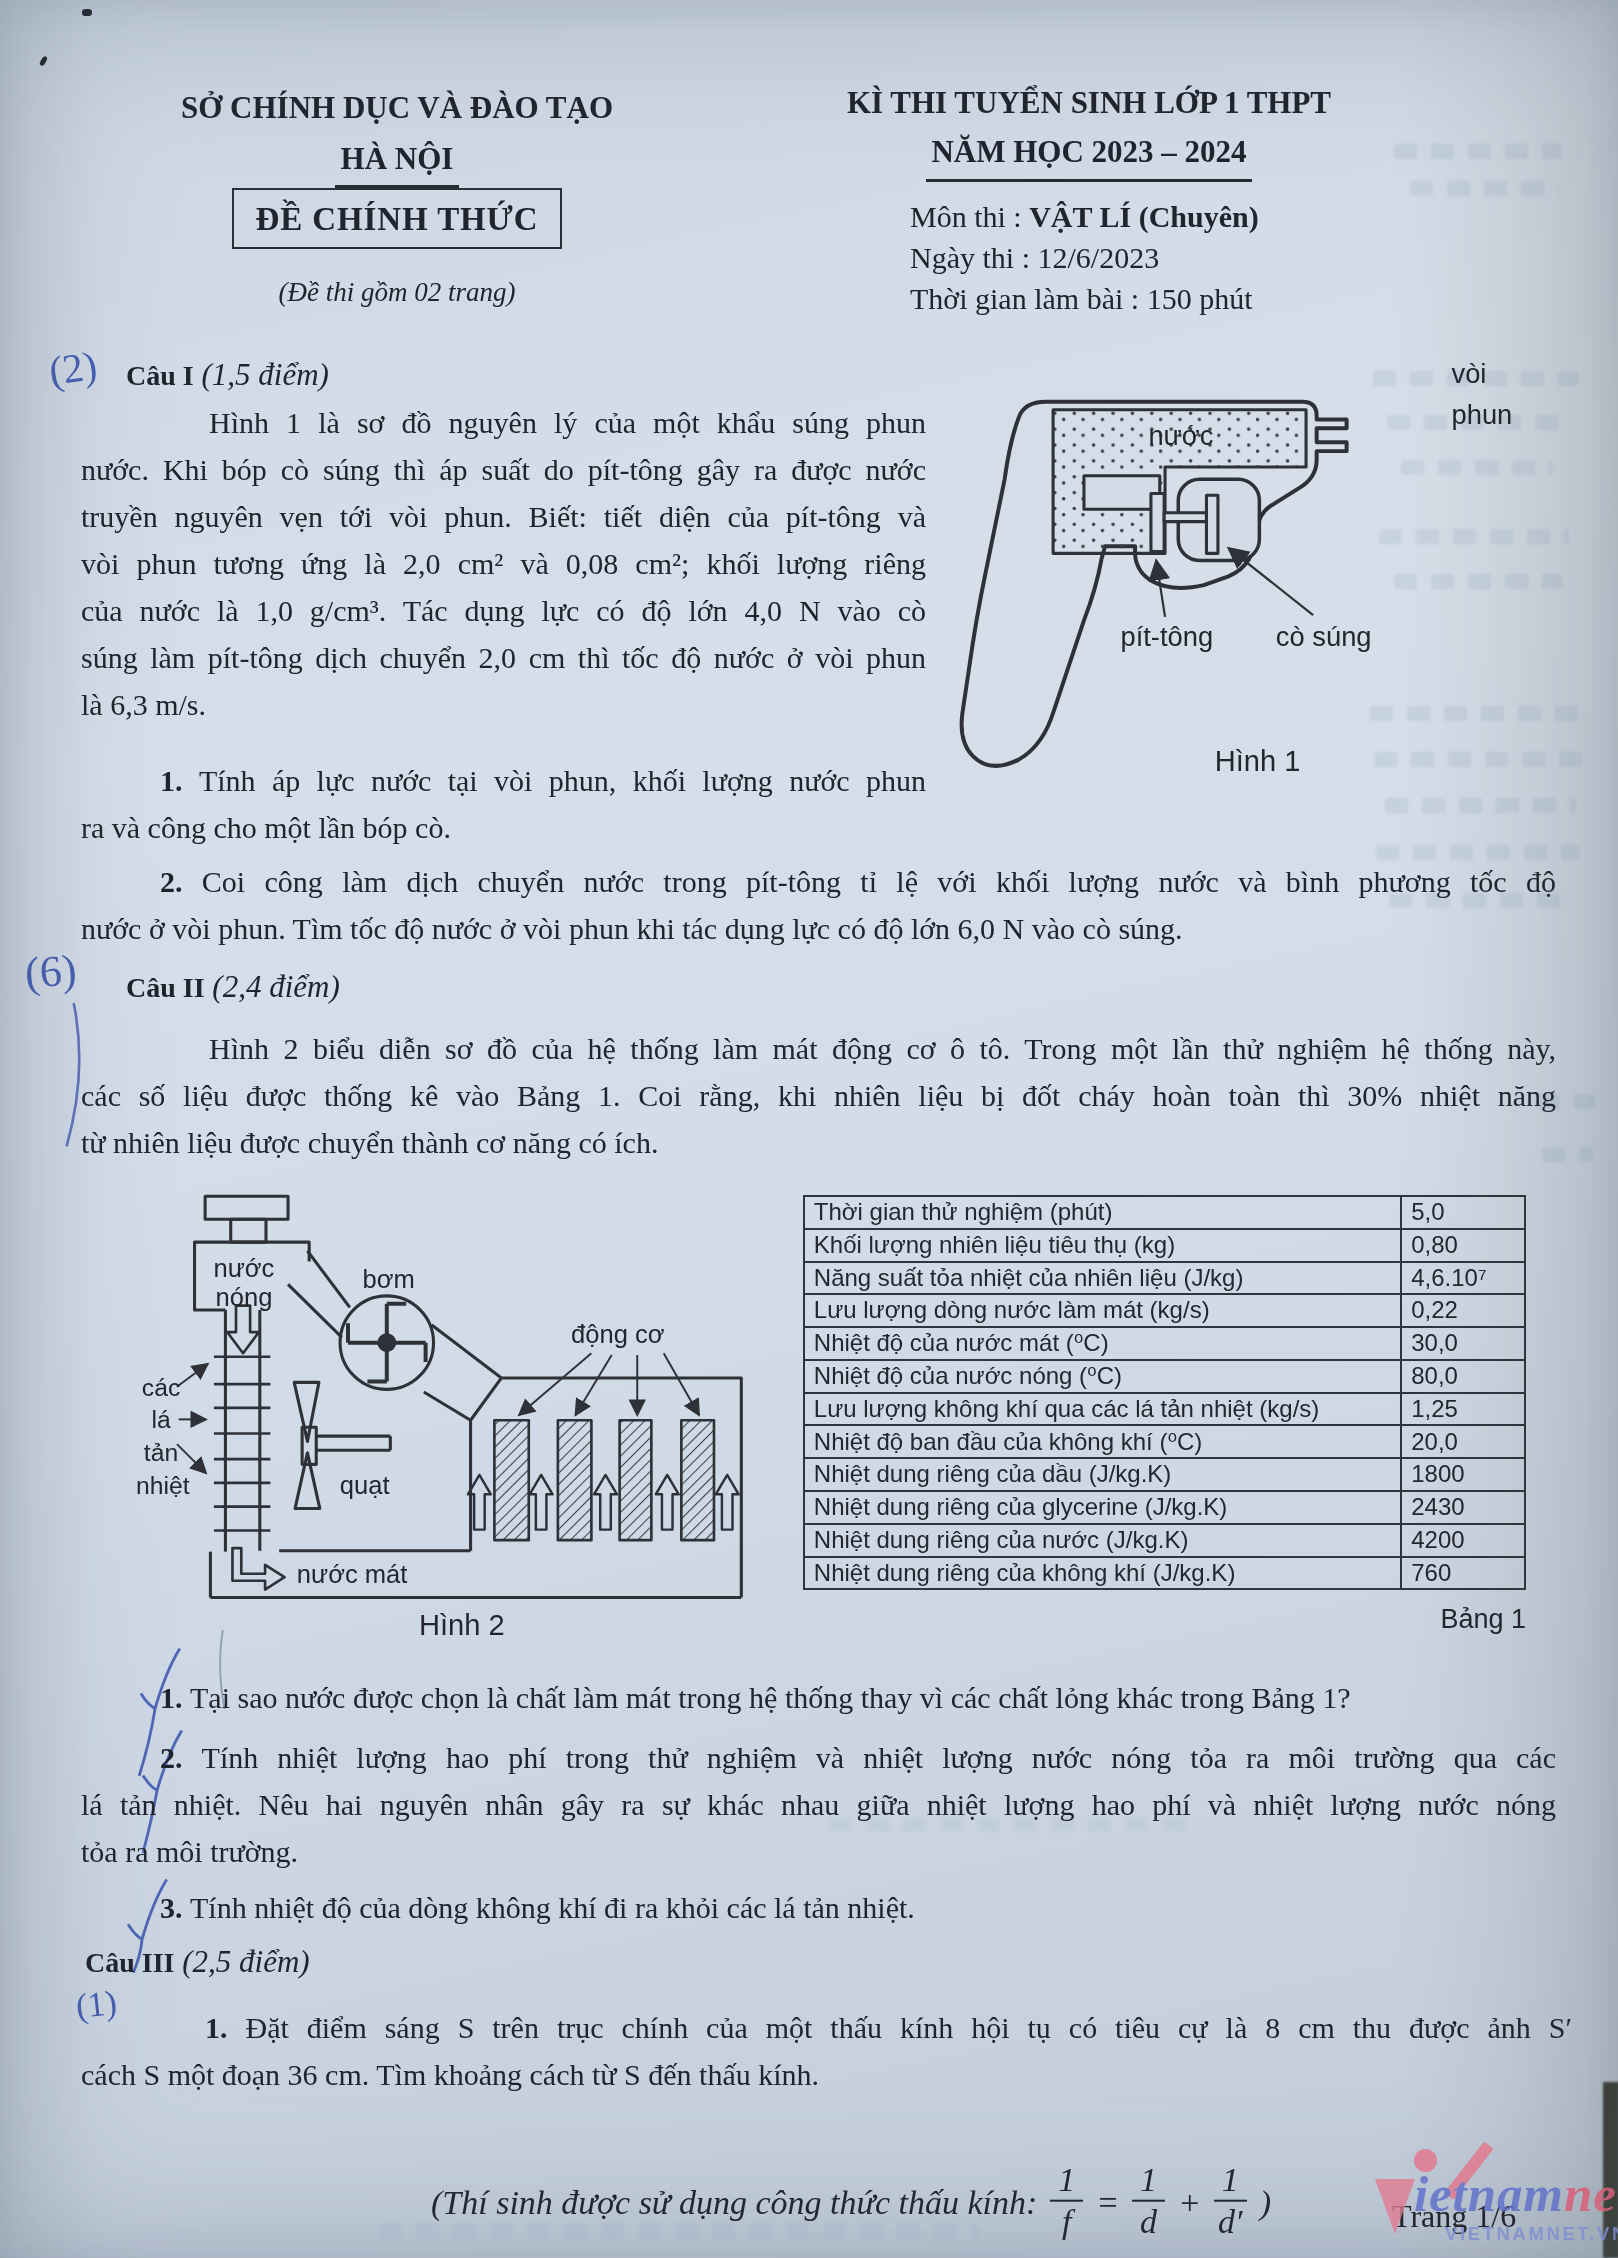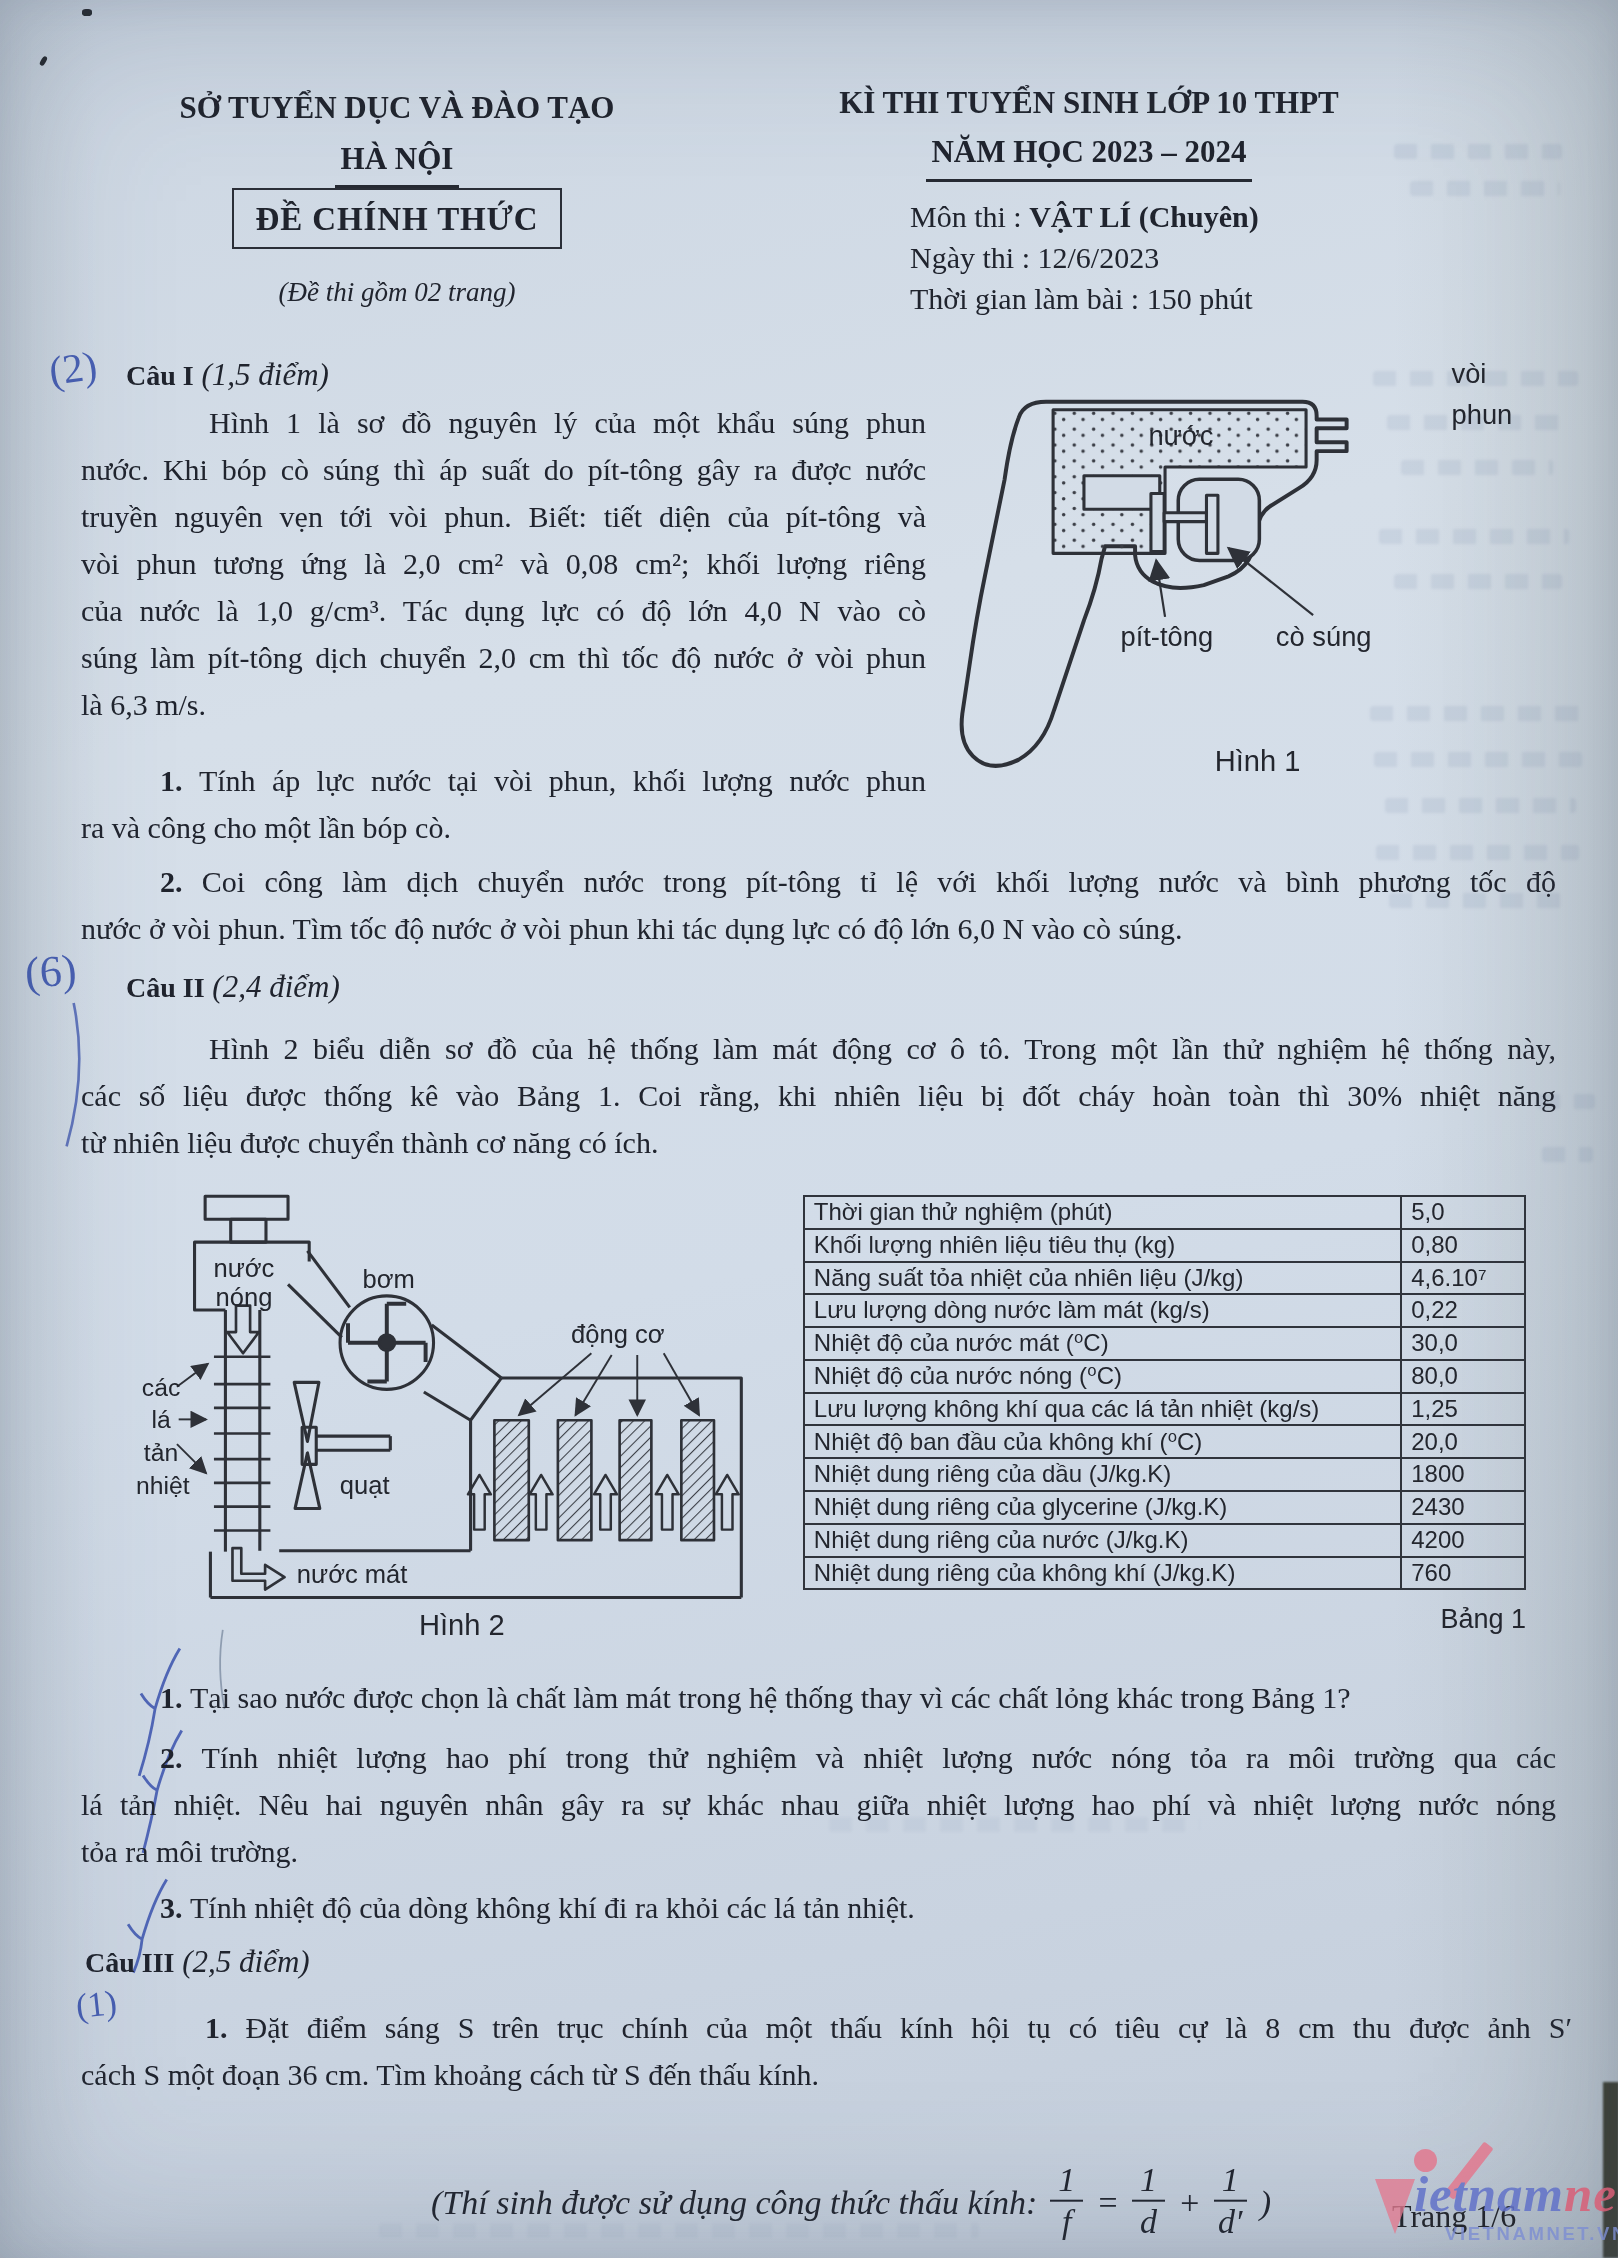--- a/index.html
+++ b/index.html
@@ -76,28 +76,28 @@
   <div class="ghost" style="left:1374px;top:752px;width:208px;"></div>
   <div class="ghost" style="left:1385px;top:798px;width:191px;"></div>
   <div class="ghost" style="left:1376px;top:845px;width:203px;"></div>
   <div class="ghost" style="left:1389px;top:893px;width:182px;"></div>
   <div class="ghost" style="left:1537px;top:1094px;width:58px;"></div>
   <div class="ghost" style="left:1542px;top:1147px;width:51px;"></div>
   <div class="ghost" style="left:829px;top:1817px;width:371px;opacity:.3;"></div>
   <div class="ghost" style="left:379px;top:2223px;width:600px;opacity:.28;"></div>
 
   <div class="abs hdr" style="left:163px;top:86px;width:468px;">
-    <div>SỞ TUYỂN DỤC VÀ ĐÀO TẠO</div>
+    <div>SỞ CHÍNH DỤC VÀ ĐÀO TẠO</div>
     <div style="margin-top:7px;"><span class="und">HÀ NỘI</span></div>
     <div><span class="debox">ĐỀ CHÍNH THỨC</span></div>
     <div class="denote">(Đề thi gồm 02 trang)</div>
   </div>
 
   <div class="abs hdr" style="left:798px;top:81px;width:582px;">
-    <div>KÌ THI TUYỂN SINH LỚP 10 THPT</div>
+    <div>KÌ THI TUYỂN SINH LỚP 1 THPT</div>
     <div style="margin-top:5.3px;"><span class="und">NĂM HỌC 2023 – 2024</span></div>
     <div class="meta">
       <div><span>Môn thi : </span><span class="b">VẬT LÍ (Chuyên)</span></div>
       <div>Ngày thi : 12/6/2023</div>
       <div>Thời gian làm bài : 150 phút</div>
     </div>
   </div>
 
   <div class="abs hand" style="left:49px;top:344px;transform:rotate(-8deg);">(2)</div>
   <div class="abs sec-title" style="left:126px;top:357px;">

